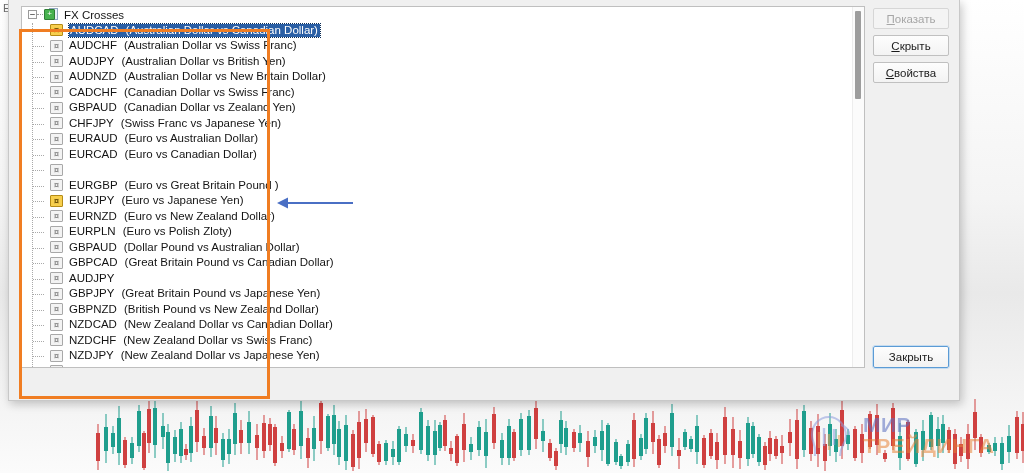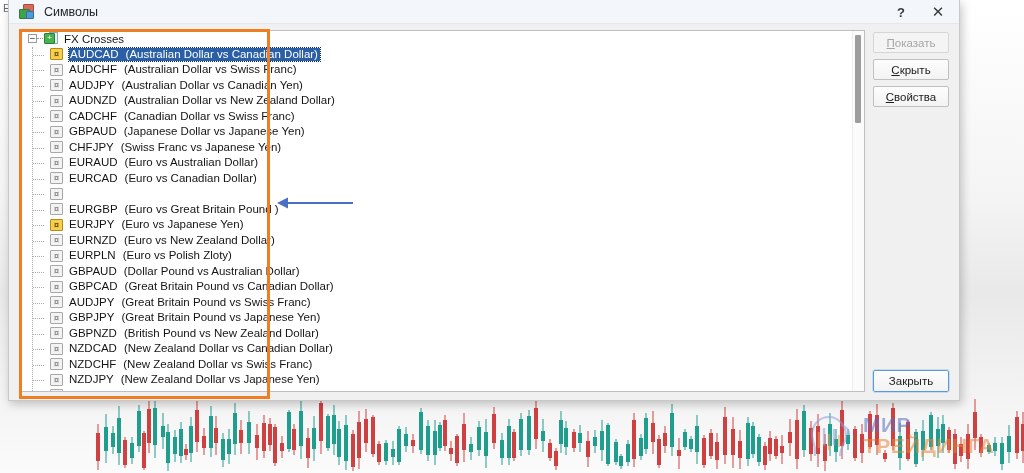--- a/index.html
+++ b/index.html
@@ -811,30 +811,20 @@
       </g>
     </svg>
     <div class="wm-text">
       <div class="wm-line1">МИР</div>
       <div class="wm-line2">ТРЕЙДИНГА</div>
     </div>
   </div>
 
   <div id="symbols-dialog">
 
-    <div id="dialog-titlebar">
-      <div class="title-icon">
-        <span class="ti-sq-a"></span>
-          <span class="ti-sq-b"></span>
-          <span class="ti-sq-c"></span>
-      </div>
-      <div id="dialog-title-text">Символы</div>
-      <div class="titlebar-btn" id="help-button">?</div>
-      <div class="titlebar-btn" id="close-button">✕</div>
-    </div>
 
     <div id="dialog-body">
 
       <div id="tree-panel">
         <div id="tree-content">
             <div style="position: relative;">
               <div class="tree-node root">
                 <span class="expander">−</span>
                 <span class="dash-line"></span>
                 <span style="width:16px"></span>
@@ -861,45 +851,45 @@
                   <span class="label-wrap">
                     <span class="sym-code">AUDCHF</span>
                     <span class="sym-desc">(Australian Dollar vs Swiss Franc)</span>
                   </span>
                 </div>
                 <div class="tree-node child">
                   <span class="tick" style="top:8px"></span>
                   <span class="sym-icon">¤</span>
                   <span class="label-wrap">
                     <span class="sym-code">AUDJPY</span>
-                    <span class="sym-desc">(Australian Dollar vs Canadian Yen)</span>
+                    <span class="sym-desc">(Australian Dollar vs British Yen)</span>
                   </span>
                 </div>
                 <div class="tree-node child">
                   <span class="tick" style="top:8px"></span>
                   <span class="sym-icon">¤</span>
                   <span class="label-wrap">
                     <span class="sym-code">AUDNZD</span>
-                    <span class="sym-desc">(Australian Dollar vs New Zealand Dollar)</span>
+                    <span class="sym-desc">(Australian Dollar vs New Britain Dollar)</span>
                   </span>
                 </div>
                 <div class="tree-node child">
                   <span class="tick" style="top:8px"></span>
                   <span class="sym-icon">¤</span>
                   <span class="label-wrap">
                     <span class="sym-code">CADCHF</span>
                     <span class="sym-desc">(Canadian Dollar vs Swiss Franc)</span>
                   </span>
                 </div>
                 <div class="tree-node child">
                   <span class="tick" style="top:8px"></span>
                   <span class="sym-icon">¤</span>
                   <span class="label-wrap">
                     <span class="sym-code">GBPAUD</span>
-                    <span class="sym-desc">(Japanese Dollar vs Japanese Yen)</span>
+                    <span class="sym-desc">(Canadian Dollar vs Zealand Yen)</span>
                   </span>
                 </div>
                 <div class="tree-node child">
                   <span class="tick" style="top:8px"></span>
                   <span class="sym-icon">¤</span>
                   <span class="label-wrap">
                     <span class="sym-code">CHFJPY</span>
                     <span class="sym-desc">(Swiss Franc vs Japanese Yen)</span>
                   </span>
                 </div>
@@ -969,21 +959,20 @@
                   <span class="label-wrap">
                     <span class="sym-code">GBPCAD</span>
                     <span class="sym-desc">(Great Britain Pound vs Canadian Dollar)</span>
                   </span>
                 </div>
                 <div class="tree-node child">
                   <span class="tick" style="top:8px"></span>
                   <span class="sym-icon">¤</span>
                   <span class="label-wrap">
                     <span class="sym-code">AUDJPY</span>
-                    <span class="sym-desc">(Great Britain Pound vs Swiss Franc)</span>
                   </span>
                 </div>
                 <div class="tree-node child">
                   <span class="tick" style="top:8px"></span>
                   <span class="sym-icon">¤</span>
                   <span class="label-wrap">
                     <span class="sym-code">GBPJPY</span>
                     <span class="sym-desc">(Great Britain Pound vs Japanese Yen)</span>
                   </span>
                 </div>

